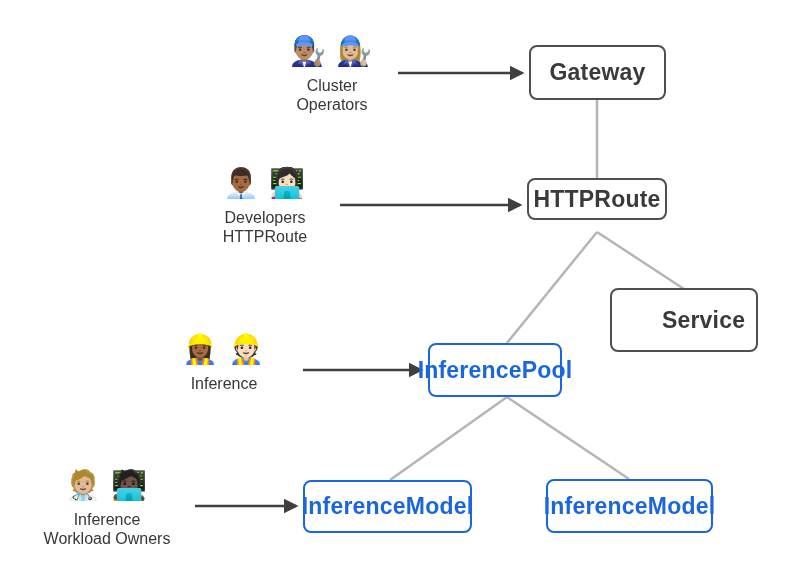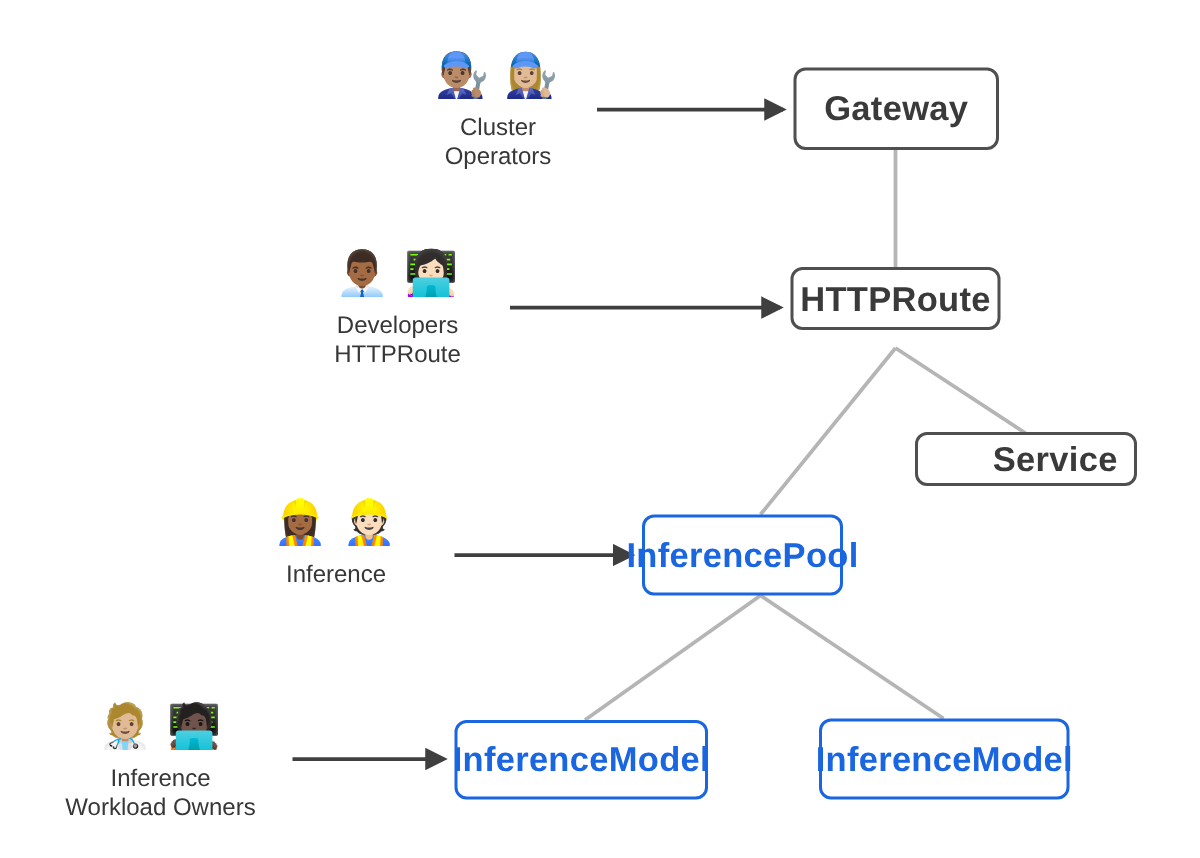--- a/index.html
+++ b/index.html
@@ -114,21 +114,21 @@
     <div class="persona-label">
       <span>Inference</span><br>
       <span>Workload Owners</span>
     </div>
   </div>
 
   <div class="node" style="left:529px; top:45px; width:137px; height:55px;">Gateway</div>
 
   <div class="node" style="left:527px; top:178px; width:140px; height:42px;">HTTPRoute</div>
 
-  <div class="node" style="left:610px; top:288px; width:148px; height:36px;padding-left:39px;">Service</div>
+  <div class="node" style="left:610px; top:288px; width:148px; height:64px;padding-left:39px;">Service</div>
 
   <div class="node blue" style="left:428px; top:343px; width:134px; height:54px;">InferencePool</div>
 
   <div class="node blue" style="left:303px; top:480px; width:169px; height:53px;">InferenceModel</div>
 
   <div class="node blue" style="left:546px; top:479px; width:167px; height:54px;">InferenceModel</div>
 
 </div>
 
 </body></html>

